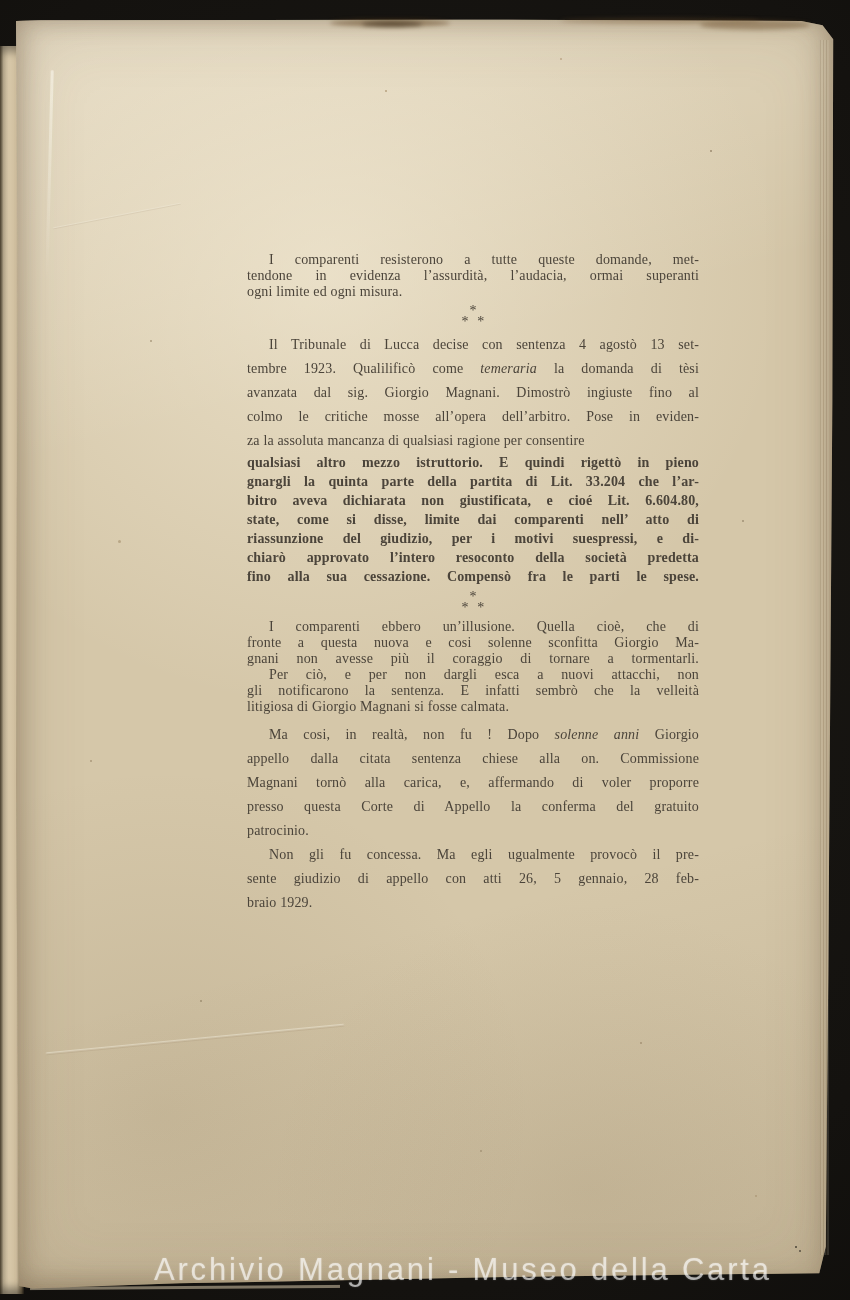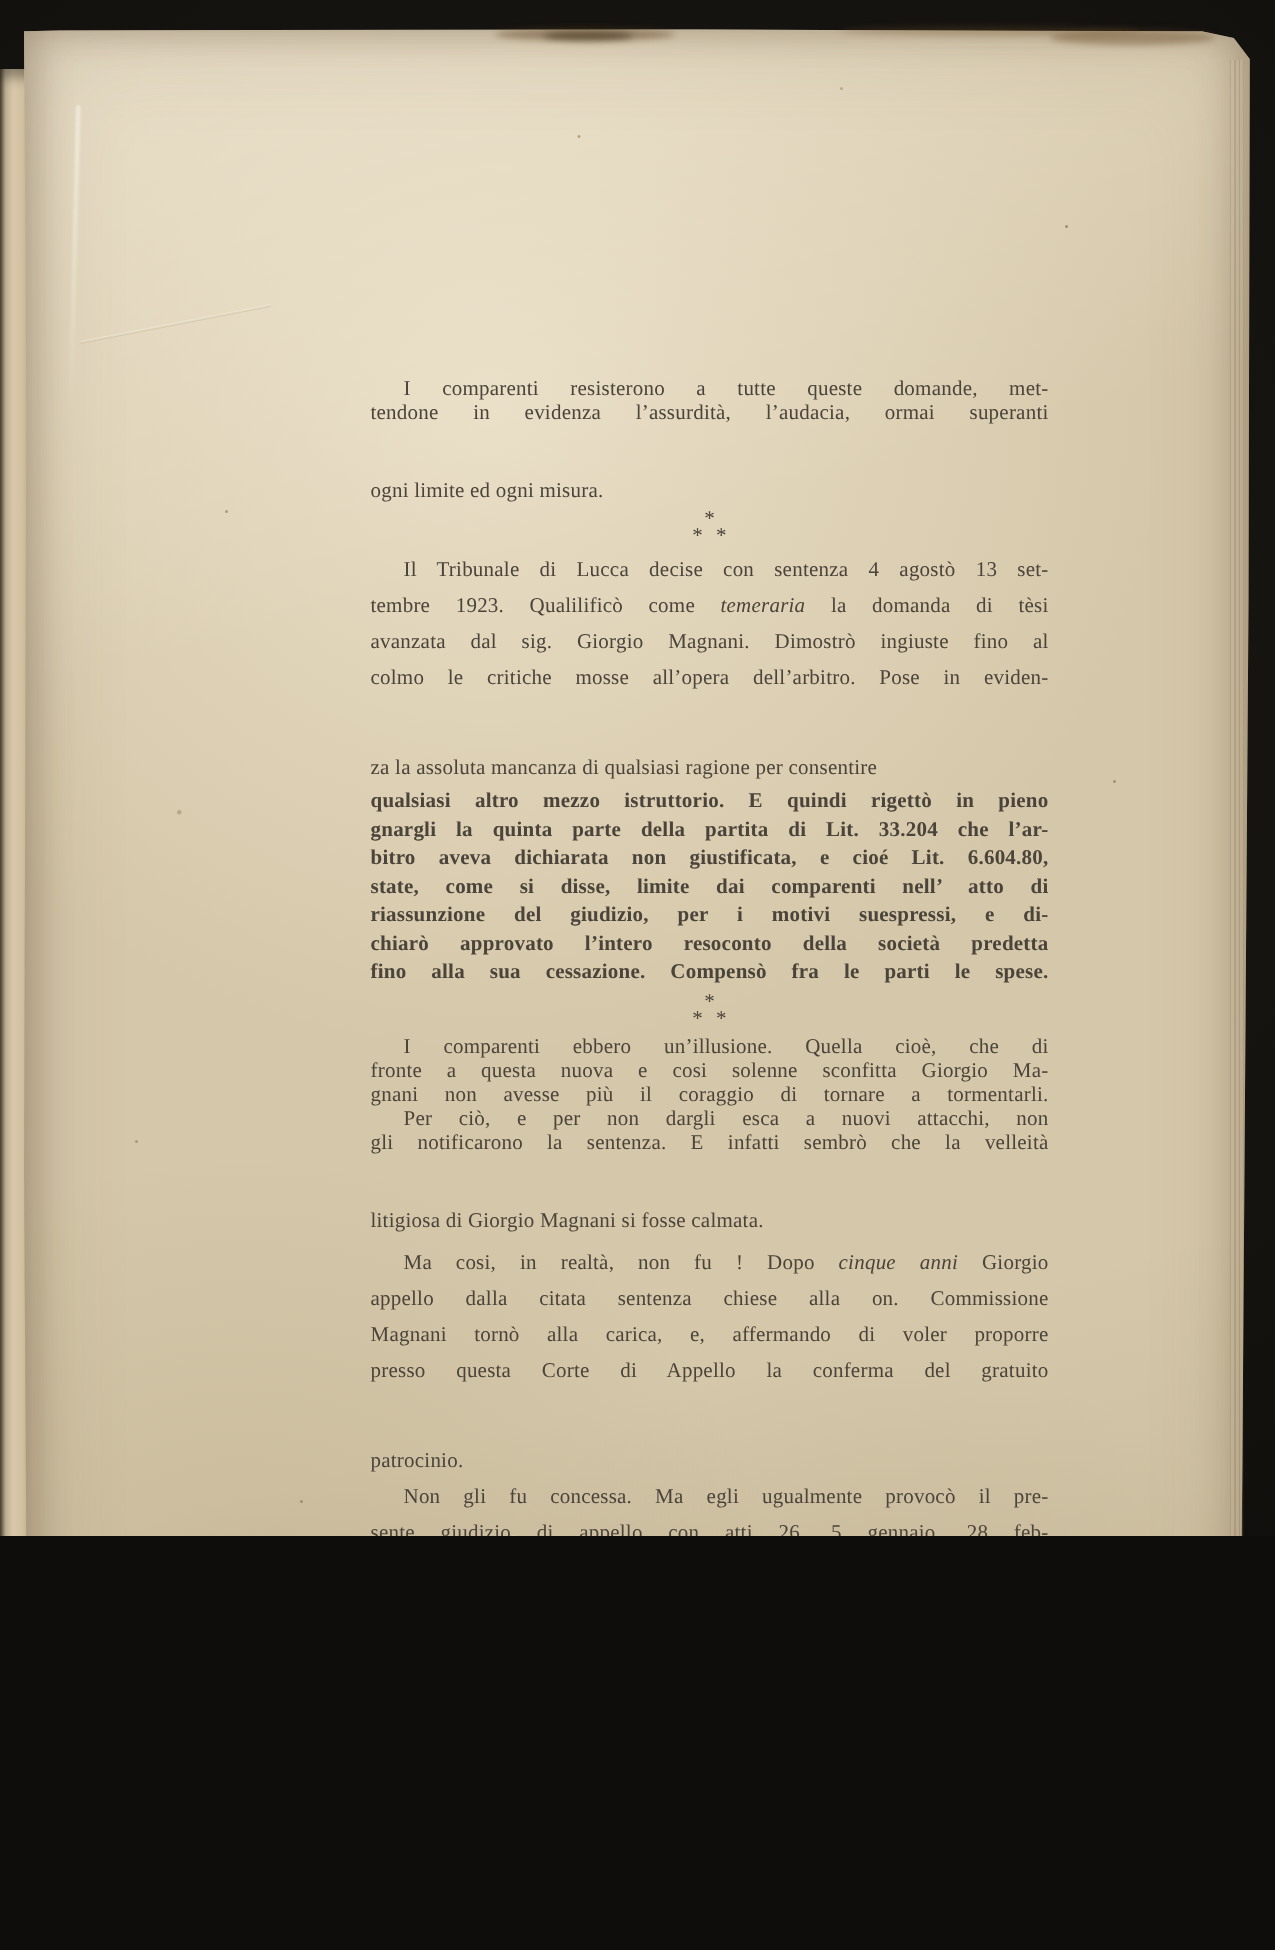--- a/index.html
+++ b/index.html
@@ -1,16 +1,16 @@
 <!DOCTYPE html>
 <html><head>
 <meta charset="utf-8">
 <style>
   html,body{margin:0;padding:0;background:#0e0d0b;}
-  #stage{position:relative;width:850px;height:1024px;overflow:hidden;
+  #stage{position:relative;width:850px;height:1300px;overflow:hidden;
          background:
            radial-gradient(120% 90% at 50% 45%, #1b1915 0%, #14120f 60%, #0b0a08 100%);
          font-family:"Liberation Serif","DejaVu Serif",serif;}
 
   
   .edge-stack{position:absolute;left:0;top:46px;width:24px;height:1248px;z-index:1;
     background:linear-gradient(90deg,#6d5f46 0%,#cfbfa0 14%,#d8c8a9 38%,#cebd9d 70%,#8d7c5d 90%,#3a3225 100%);
     box-shadow:inset 0 6px 8px rgba(0,0,0,.35), inset 0 -6px 8px rgba(0,0,0,.4);}
 
   
@@ -35,21 +35,21 @@
   .under-edge{position:absolute;left:30px;top:1286px;width:310px;height:3px;z-index:1;
     transform:rotate(-.4deg);background:rgba(196,184,156,.6);filter:blur(.5px);}
   .right-stack{position:absolute;left:820px;top:40px;width:9px;height:1215px;z-index:3;opacity:.45;
     background:repeating-linear-gradient(90deg, rgba(120,100,70,.35) 0 1px, rgba(226,214,188,.35) 1px 3px);
     filter:blur(.4px);}
 
   
   .text-block{position:absolute;left:247px;top:252px;width:452px;z-index:4;
     color:#4b443a;font-size:14px;letter-spacing:.15px;}
   .tline{text-align:justify;text-align-last:justify;}
-  .tline.last{text-align-last:left;margin-top:36px;}
+  .tline.last{text-align-last:left;}
   .para .tline.first{text-indent:22px;}
   .para.noindent .tline.first{text-indent:0;}
   .para.tight .tline{line-height:16px;}
   .para.medium .tline{line-height:19px;font-weight:bold;}
   .para.loose .tline{line-height:24px;}
   .para.mt8{margin-top:8px;}
   .asterism{margin:6px 0;text-align:center;line-height:10px;font-size:14px;color:#4b443a;}
   .ast-bottom{word-spacing:5px;margin-top:1px;}
 
   
@@ -124,21 +124,21 @@
         <div class="tline first">I comparenti ebbero un’illusione. Quella cioè, che di</div>
         <div class="tline">fronte a questa nuova e cosi solenne sconfitta Giorgio Ma-</div>
         <div class="tline">gnani non avesse più il coraggio di tornare a tormentarli.</div>
       </div>
       <div class="para tight">
         <div class="tline first">Per ciò, e per non dargli esca a nuovi attacchi, non</div>
         <div class="tline">gli notificarono la sentenza. E infatti sembrò che la velleità</div>
         <div class="tline last">litigiosa di Giorgio Magnani si fosse calmata.</div>
       </div>
       <div class="para loose mt8">
-        <div class="tline first">Ma cosi, in realtà, non fu ! Dopo <i>cinque anni</i> Giorgio</div>
+        <div class="tline first">Ma cosi, in realtà, non fu ! Dopo <i>solenne anni</i> Giorgio</div>
         <div class="tline">appello dalla citata sentenza chiese alla on. Commissione</div>
         <div class="tline">Magnani tornò alla carica, e, affermando di voler proporre</div>
         <div class="tline">presso questa Corte di Appello la conferma del gratuito</div>
         <div class="tline last">patrocinio.</div>
       </div>
       <div class="para loose">
         <div class="tline first">Non gli fu concessa. Ma egli ugualmente provocò il pre-</div>
         <div class="tline">sente giudizio di appello con atti 26, 5 gennaio, 28 feb-</div>
         <div class="tline last">braio 1929.</div>
       </div>

